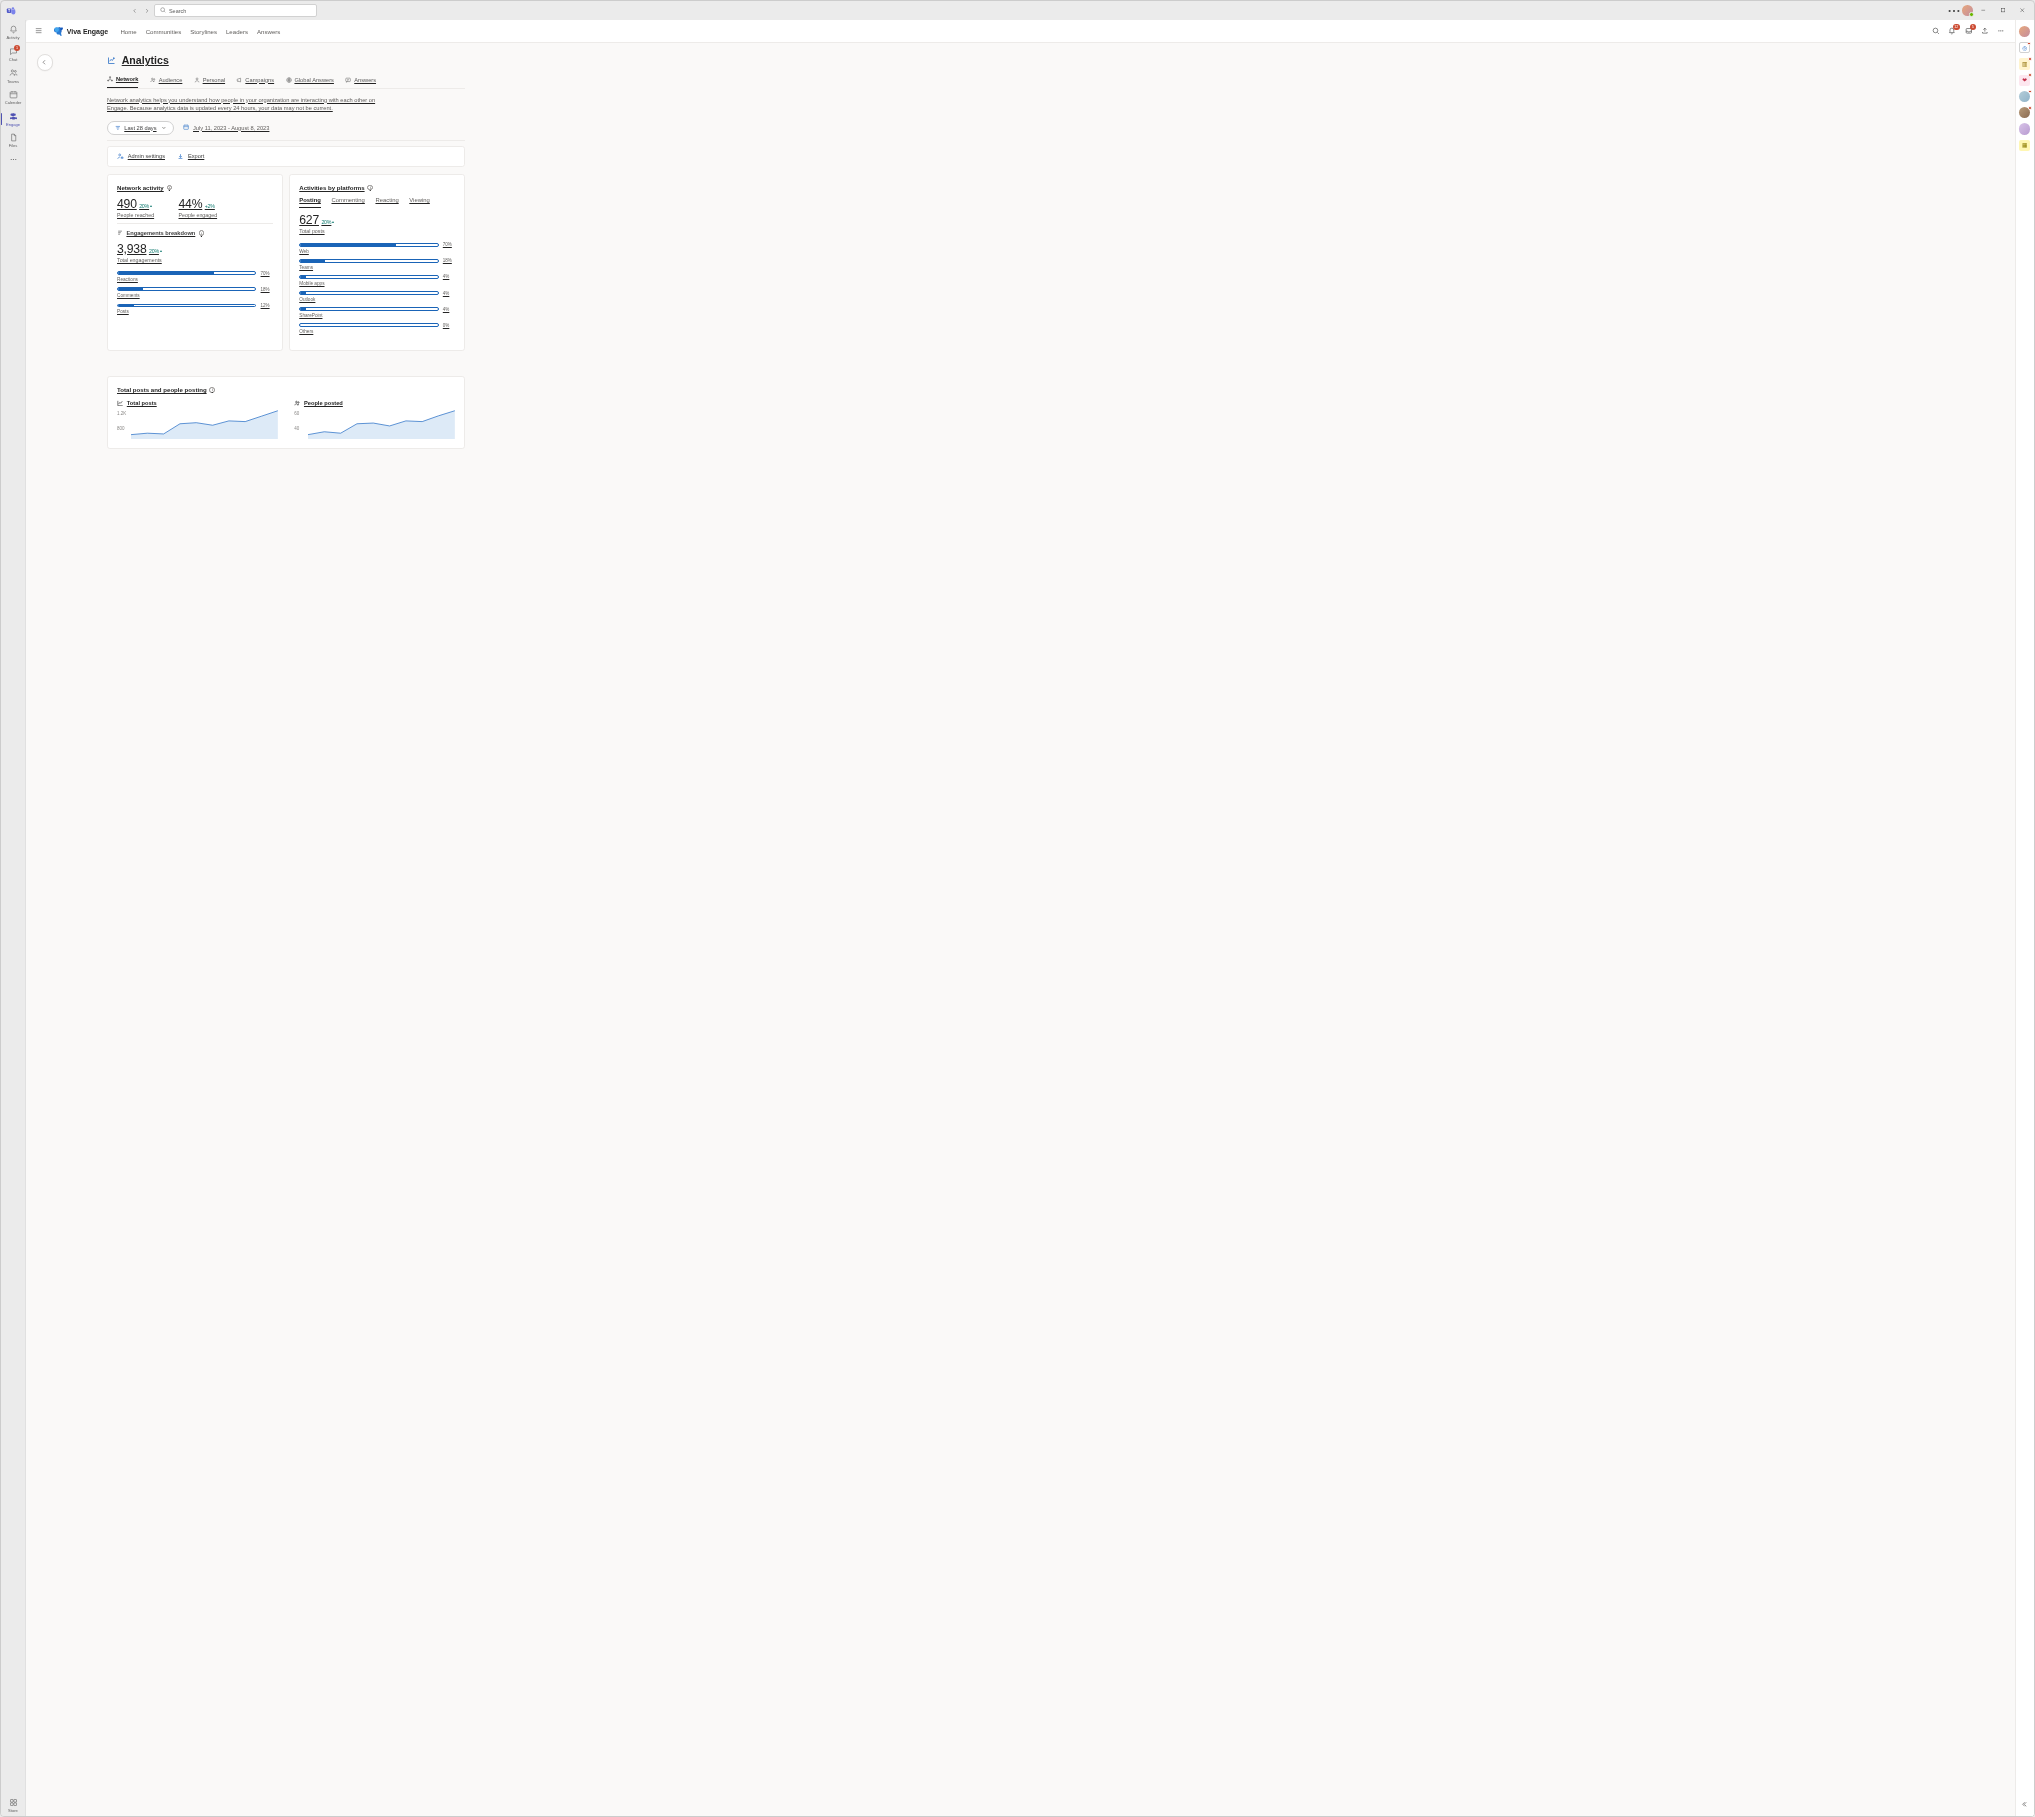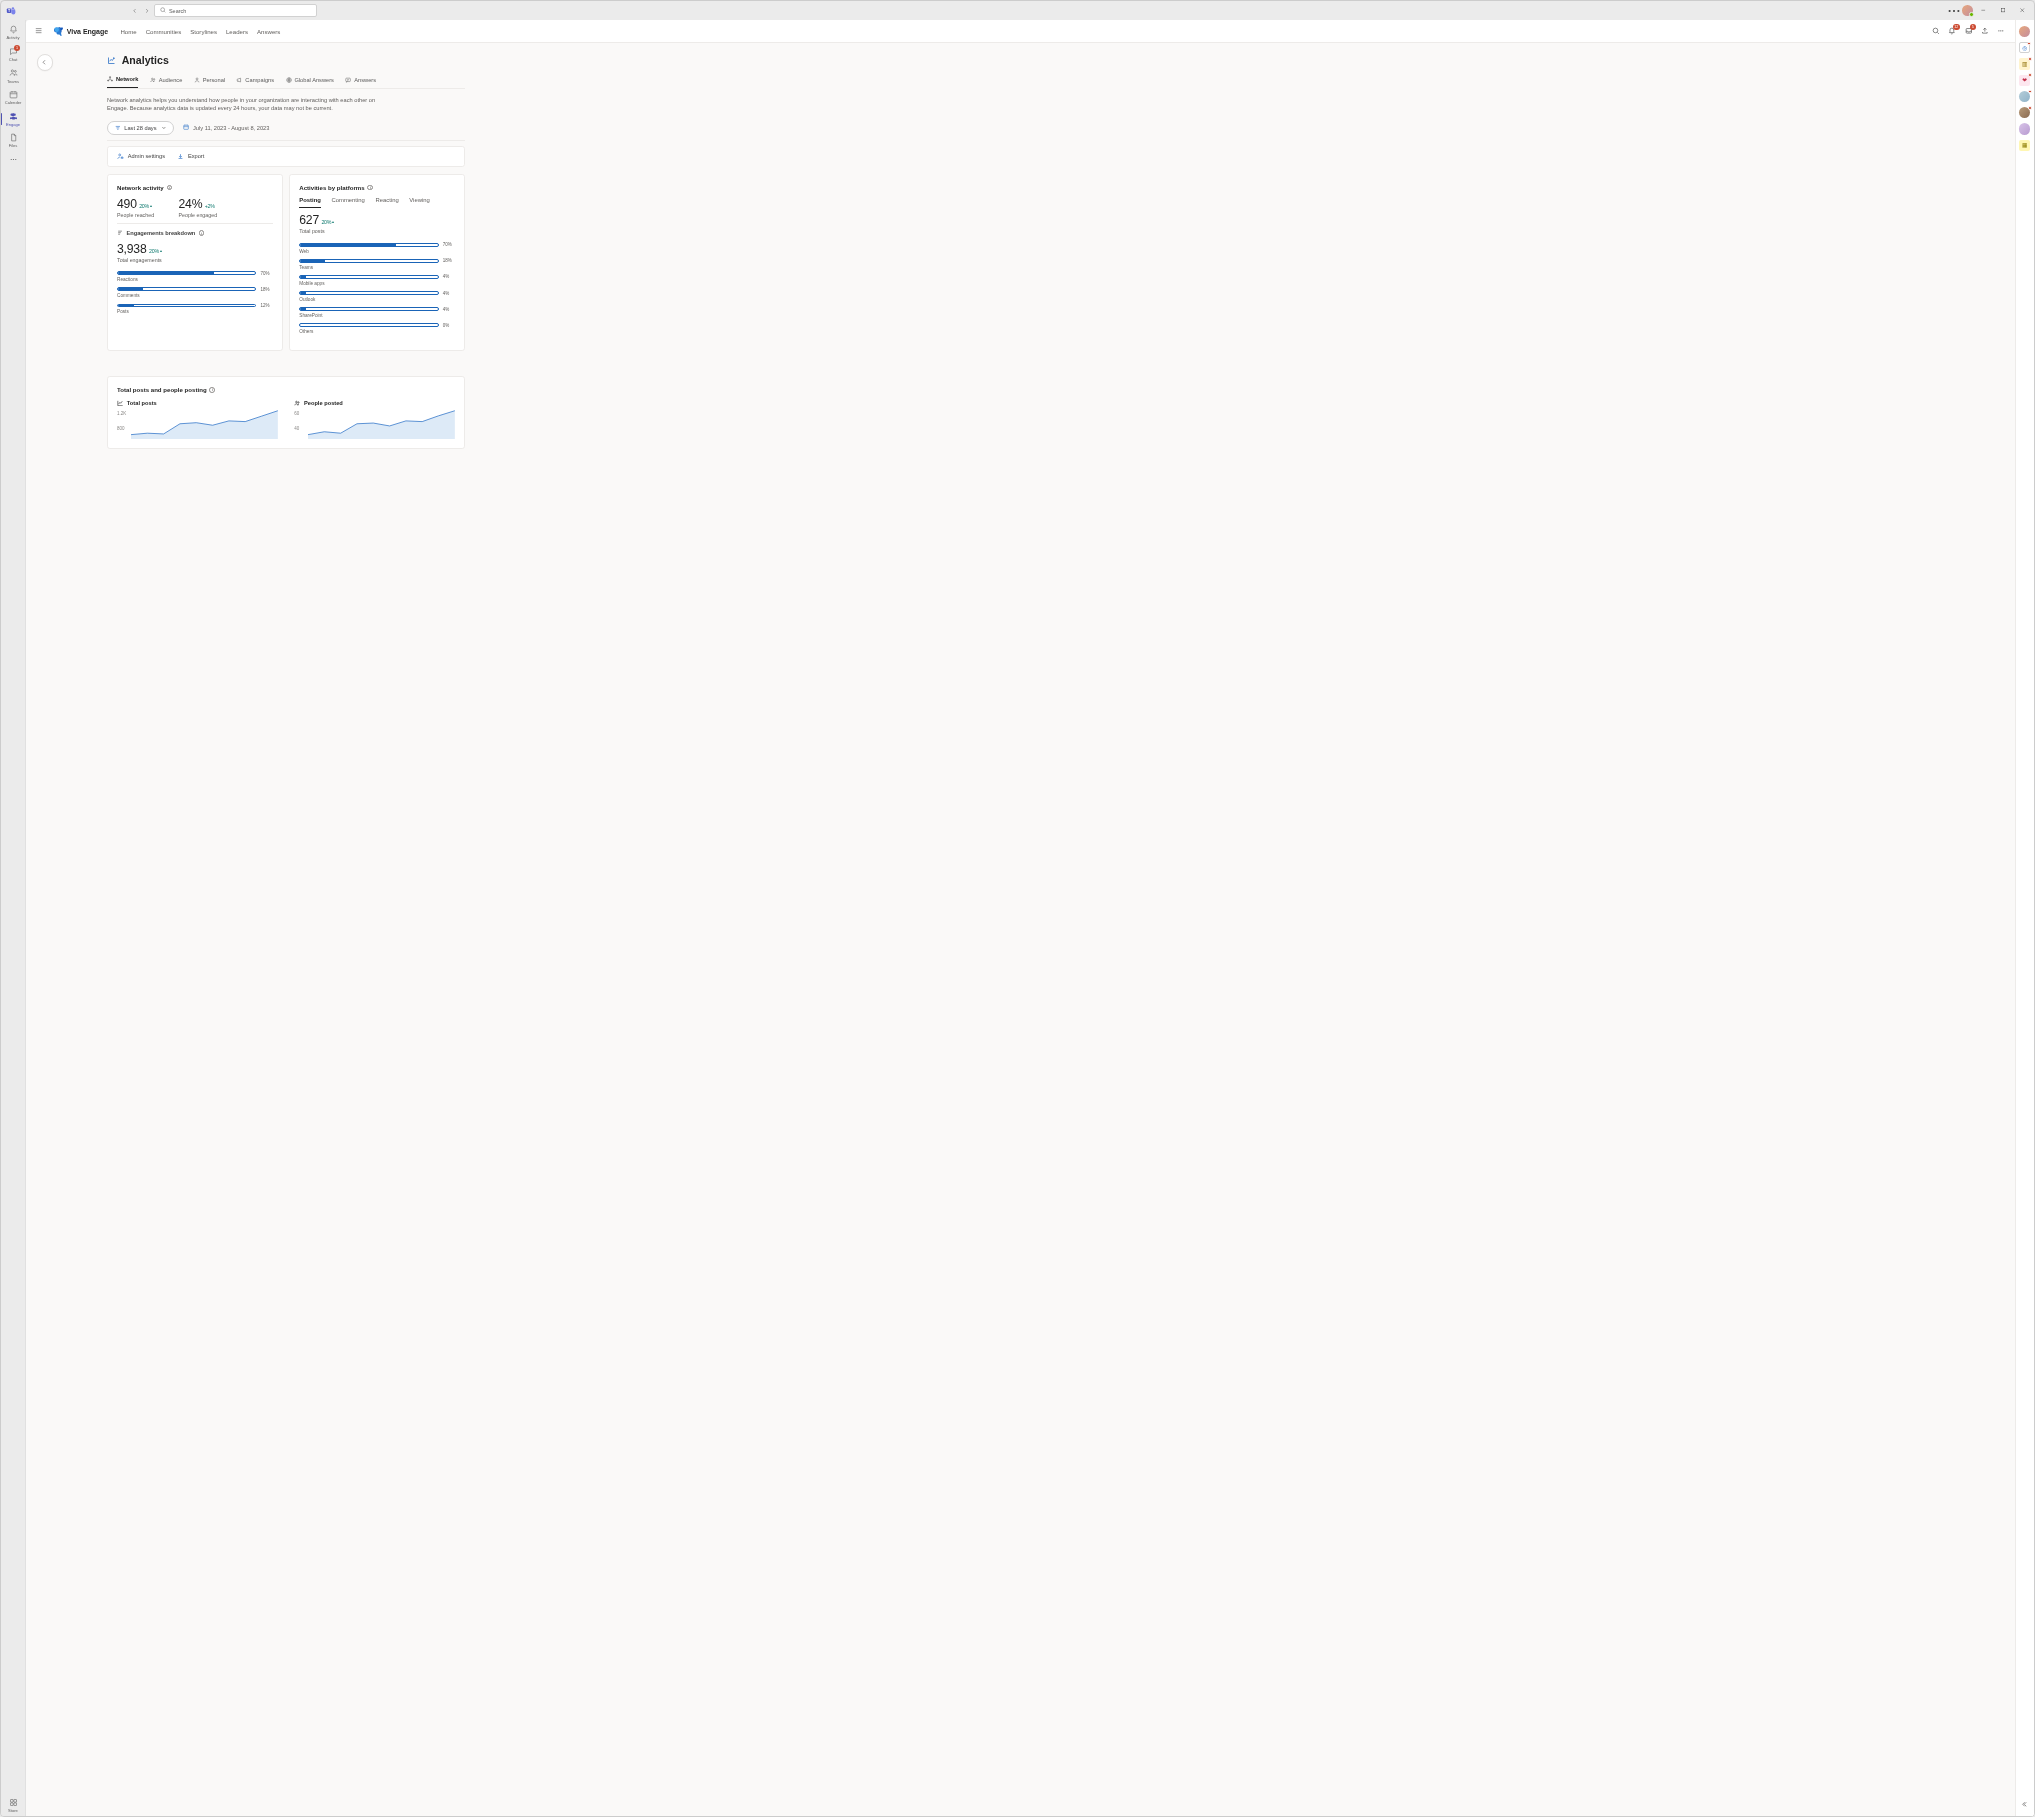--- a/index.html
+++ b/index.html
@@ -96,21 +96,21 @@
   .eh-btn svg{width:7.7px;height:7.7px;}
   .eh-badge{position:absolute;top:-0.8px;right:-1.2px;min-width:6.1px;height:5.7px;border-radius:3.3px;background:#cc4a31;color:#fff;font-size:3.7px;display:flex;align-items:center;justify-content:center;padding:0 1.2px;}
 
   
   .content{flex:1;overflow:auto;background:#faf9f8;position:relative;}
   .back-circle{
     position:absolute;left:10.6px;top:11.4px;width:16.3px;height:16.3px;border-radius:50%;
     background:#fff;border:0.4px solid #e1dfdd;display:flex;align-items:center;justify-content:center;
     box-shadow:0 0.4px 1.2px rgba(0,0,0,.06);color:#605e5c;
   }
-  .page{max-width:358px;margin:0 0 0 81px;padding:11.4px 0 16.3px;}
+  .page{max-width:358px;margin:0 0 0 81px;padding:11.4px 0 16.3px;text-decoration:underline;}
   .page-title-row{display:flex;align-items:center;gap:5.7px;margin-bottom:7.3px;}
   .page-title-row svg{width:9px;height:9px;color:#2169c4;}
   .page-title{font-size:10.6px;font-weight:700;}
 
   
   .an-tabs{display:flex;gap:11.4px;border-bottom:0.4px solid #edebe9;margin-bottom:6.5px;}
   .an-tab{display:flex;align-items:center;gap:2.8px;color:#5a5a5a;font-size:5.7px;padding:2.4px 0 4.9px;cursor:pointer;}
   .an-tab svg{width:6.1px;height:6.1px;}
   .an-tab.active{color:#242424;border-bottom:0.8px solid #242424;font-weight:600;}
 
@@ -491,21 +491,21 @@
                         <span>490</span>
                         <span class="delta">
                           <span>20%</span>
                           <span class="tri"></span>
                         </span>
                       </div>
                     <div class="lbl">People reached</div>
                   </div>
                   <div class="metric">
                     <div class="big">
-                        <span>24%</span>
+                        <span>44%</span>
                         <span class="delta">
                           <span>+2%</span>
                         </span>
                       </div>
                     <div class="lbl">People engaged</div>
                   </div>
                 </div>
                 <div class="metric-divider"></div>
                 <div class="section-h">
                     <svg viewBox="0 0 16 16" fill="none" stroke="currentColor" stroke-width="1.5">

